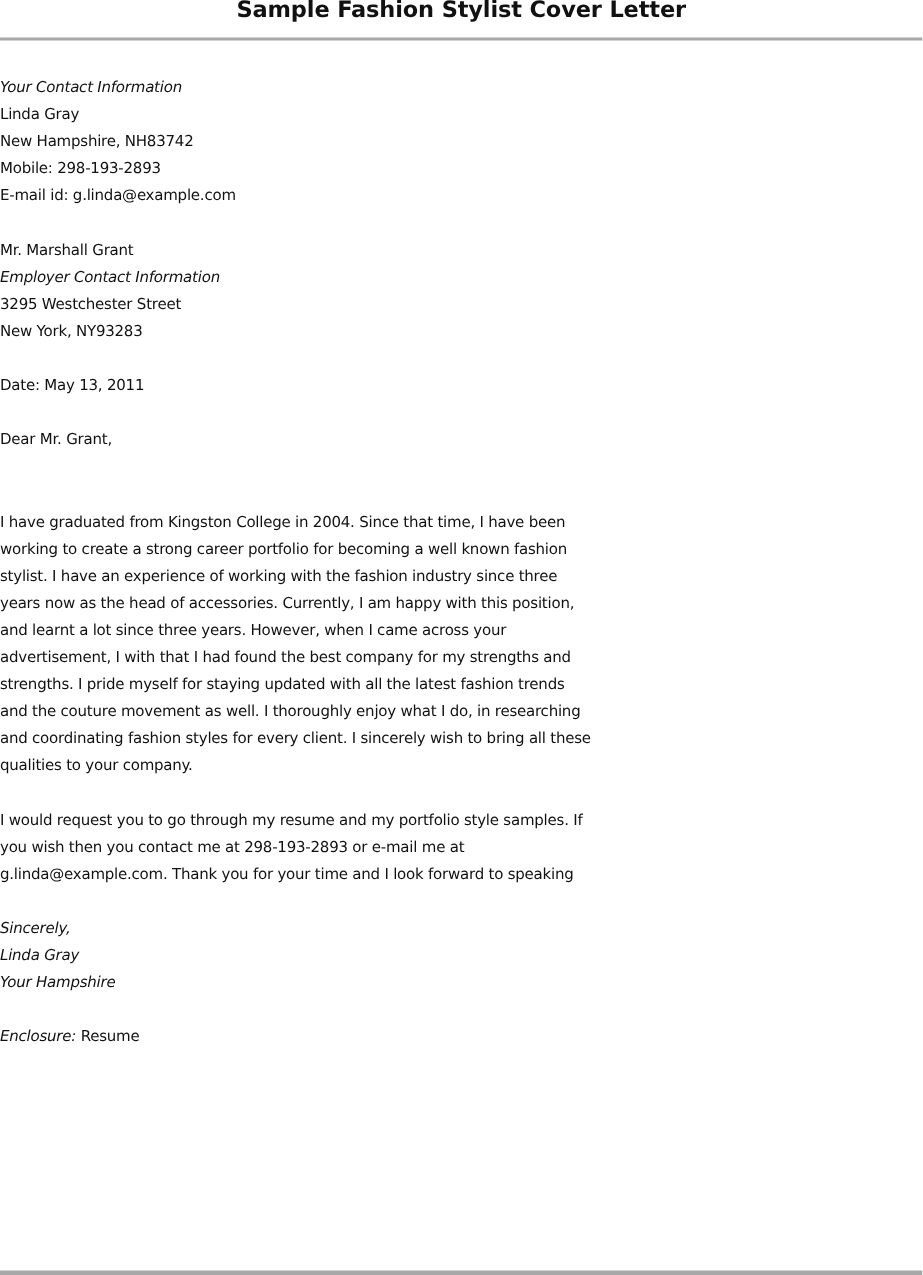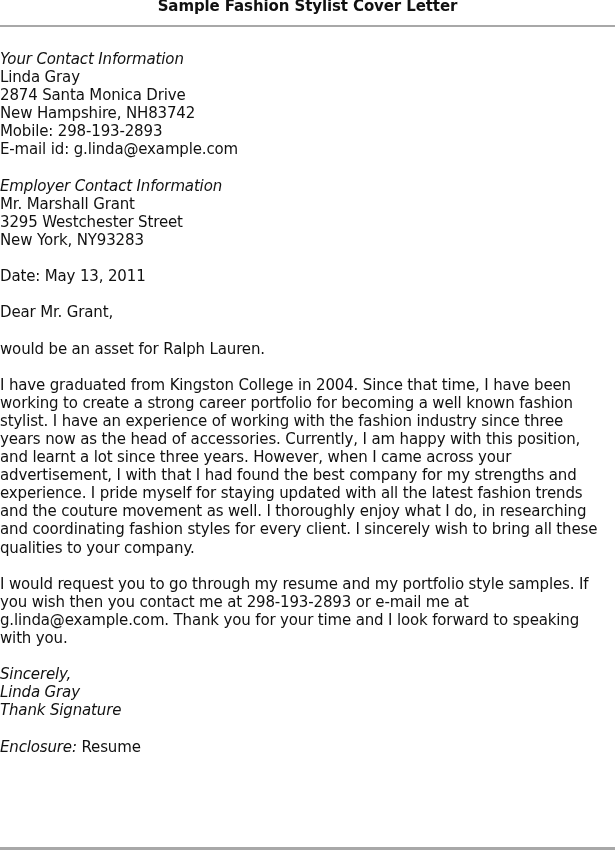--- a/index.html
+++ b/index.html
@@ -41,100 +41,97 @@
       left: 0;
       width: 615px;
       height: 3px;
       background: #a8a8a8;
     }
     .letter {
       position: absolute;
       top: 50px;
       left: 0;
       width: 595px;
-      font-size: 15px;
+      font-size: 10px;
       line-height: 18.1px;
       letter-spacing: -0.15px;
       white-space: nowrap;
     }
     .block { margin: 0; }
     .gap { height: 18.1px; }
     .line { display: block; }
     .it { font-style: italic; }
   </style>
 </head>
 <body>
 
 <div class="title">Sample Fashion Stylist Cover Letter</div>
 <div class="rule-top"></div>
 
 <div class="letter">
 
   <div class="block">
     <span class="line it">Your Contact Information</span>
     <span class="line">Linda Gray</span>
-    <span class="line">2874 Santa Monica Drive</span>
     <span class="line">New Hampshire, NH83742</span>
     <span class="line">Mobile: 298-193-2893</span>
     <span class="line">E-mail id: g.linda@example.com</span>
   </div>
 
   <div class="gap"></div>
 
   <div class="block">
+    <span class="line">Mr. Marshall Grant</span>
     <span class="line it">Employer Contact Information</span>
-    <span class="line">Mr. Marshall Grant</span>
     <span class="line">3295 Westchester Street</span>
     <span class="line">New York, NY93283</span>
   </div>
 
   <div class="gap"></div>
 
   <span class="line">Date: May 13, 2011</span>
 
   <div class="gap"></div>
 
   <span class="line">Dear Mr. Grant,</span>
 
   <div class="gap"></div>
 
   <div class="block">
-    <span class="line">would be an asset for Ralph Lauren.</span>
   </div>
 
   <div class="gap"></div>
 
   <div class="block">
     <span class="line">I have graduated from Kingston College in 2004. Since that time, I have been</span>
     <span class="line">working to create a strong career portfolio for becoming a well known fashion</span>
     <span class="line">stylist. I have an experience of working with the fashion industry since three</span>
     <span class="line">years now as the head of accessories. Currently, I am happy with this position,</span>
     <span class="line">and learnt a lot since three years. However, when I came across your</span>
     <span class="line">advertisement, I with that I had found the best company for my strengths and</span>
-    <span class="line">experience. I pride myself for staying updated with all the latest fashion trends</span>
+    <span class="line">strengths. I pride myself for staying updated with all the latest fashion trends</span>
     <span class="line">and the couture movement as well. I thoroughly enjoy what I do, in researching</span>
     <span class="line">and coordinating fashion styles for every client. I sincerely wish to bring all these</span>
     <span class="line">qualities to your company.</span>
   </div>
 
   <div class="gap"></div>
 
   <div class="block">
     <span class="line">I would request you to go through my resume and my portfolio style samples. If</span>
     <span class="line">you wish then you contact me at 298-193-2893 or e-mail me at</span>
     <span class="line">g.linda@example.com. Thank you for your time and I look forward to speaking</span>
-    <span class="line">with you.</span>
   </div>
 
   <div class="gap"></div>
 
   <div class="block">
     <span class="line it">Sincerely,</span>
     <span class="line it">Linda Gray</span>
-    <span class="line it">Thank Signature</span>
+    <span class="line it">Your Hampshire</span>
   </div>
 
   <div class="gap"></div>
 
   <div class="block">
     <span class="it">Enclosure:</span><span> Resume</span>
   </div>
 
 </div>
 

